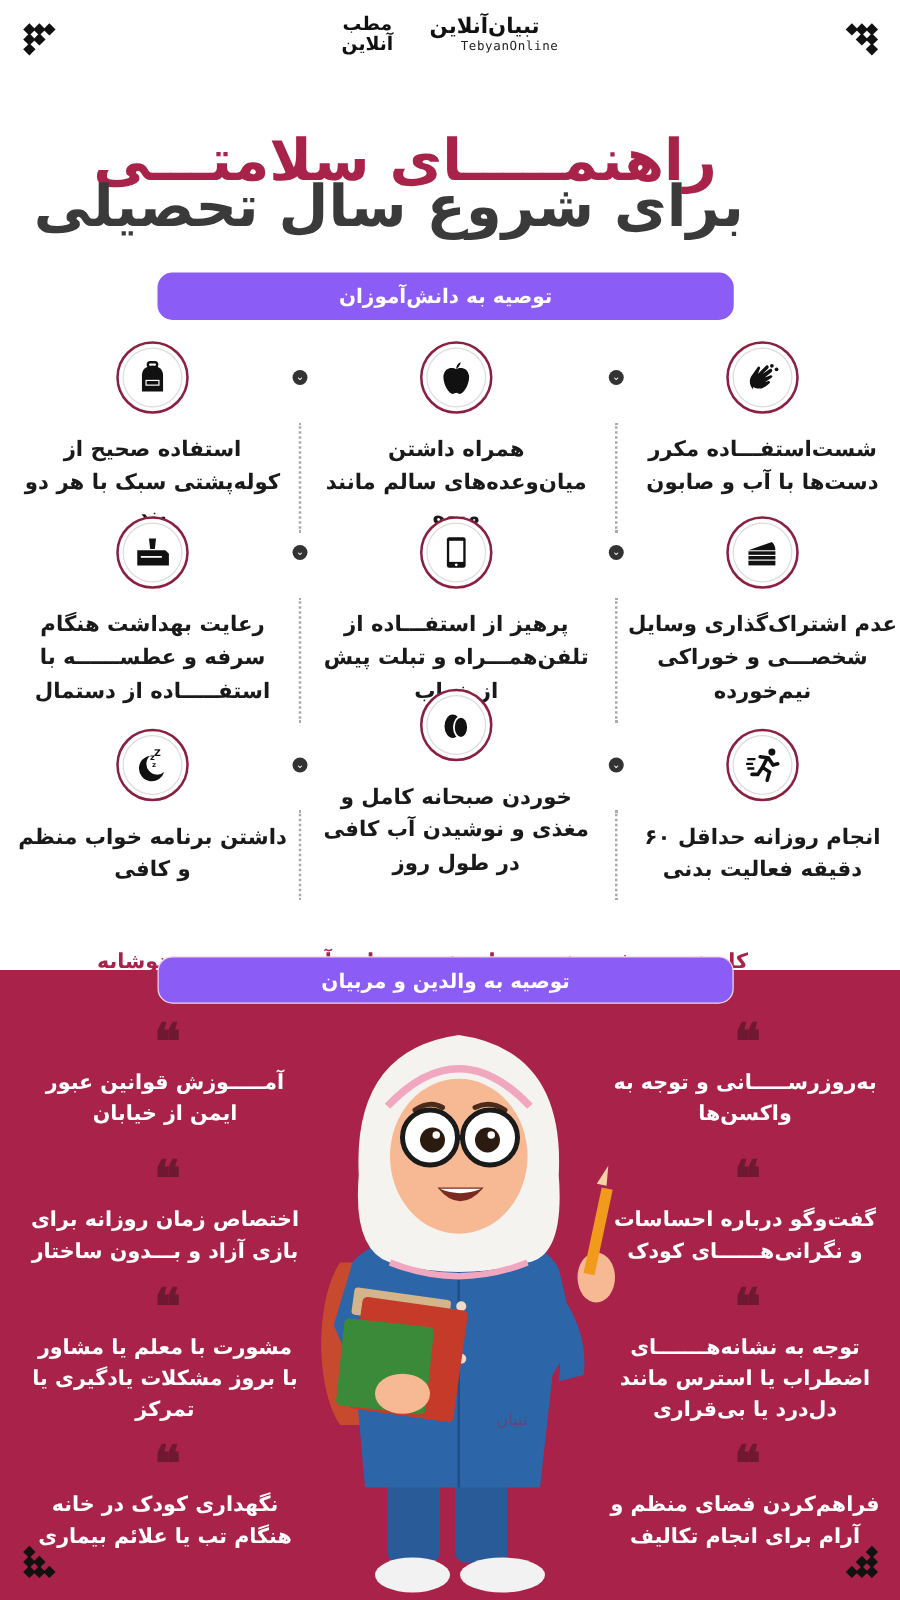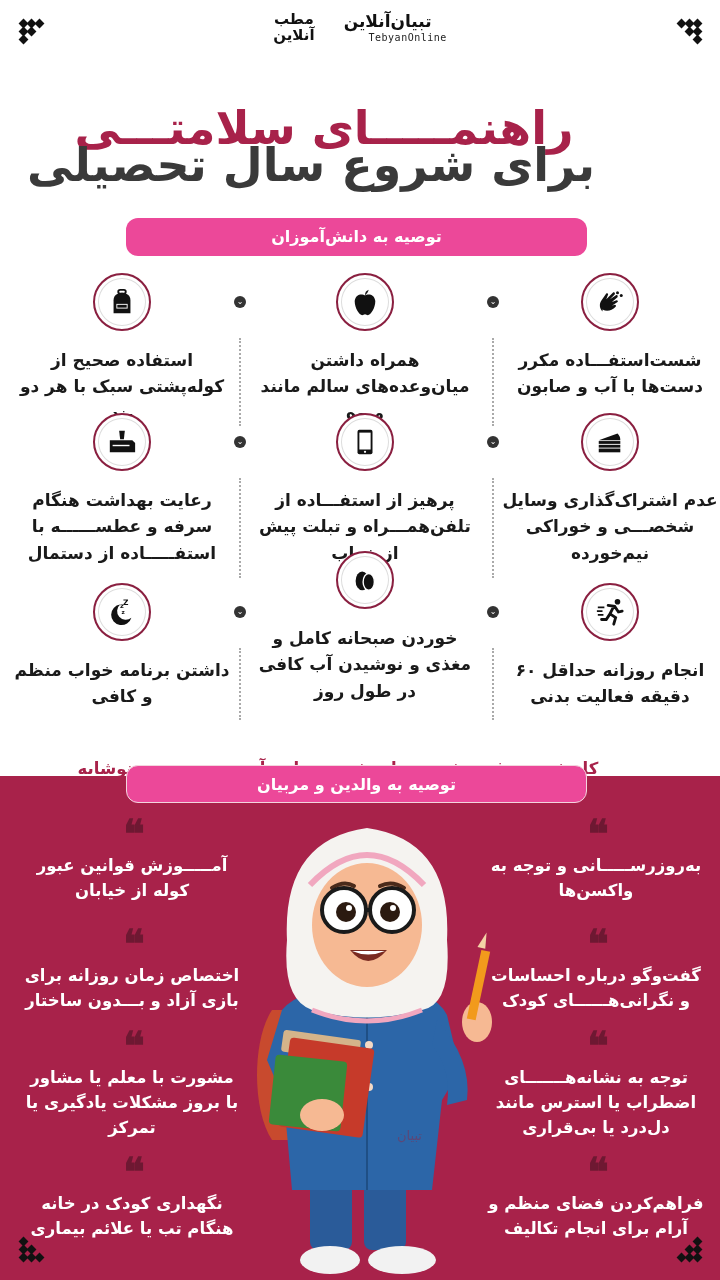--- a/index.html
+++ b/index.html
@@ -15,21 +15,21 @@
   .logos { position: absolute; top: 12px; left: 0; width: 720px; display: flex; justify-content: center; gap: 14px; direction: rtl; align-items: center; }
   .logo-tebyan { text-align: center; line-height: 1; }
   .logo-tebyan .fa { font-size: 17px; font-weight: bold; color: #111; }
   .logo-tebyan .en { font-family: "DejaVu Sans Mono", monospace; font-size: 10px; color: #222; letter-spacing: 0.5px; direction: ltr; display: block; margin-top: 3px; margin-left: 40px; }
   .logo-matab { font-size: 15px; font-weight: bold; color: #111; line-height: 1.05; text-align: center; }
 
   
   .title1 { position: absolute; top: 78px; left: 0; width: 648px; text-align: center; font-family: "DejaVu Sans", sans-serif; font-weight: bold; font-size: 46px; color: #a8224a; letter-spacing: 1px; margin-top: 23px; }
   .title2 { position: absolute; top: 138px; left: 0; width: 622px; text-align: center; font-family: "DejaVu Sans", sans-serif; font-weight: bold; font-size: 46px; color: #3a3a3a; }
 
-  .pill { position: absolute; left: 126px; width: 461px; height: 38px; border-radius: 12px; background: #ec4899; color: #fff; text-align: center; font-weight: bold; font-size: 16px; line-height: 38px; }
+  .pill { position: absolute; left: 126px; width: 461px; height: 38px; border-radius: 12px; background: #8b5cf6; color: #fff; text-align: center; font-weight: bold; font-size: 16px; line-height: 38px; }
   .pill.outline { border: 1.5px solid #f3d5de; }
 
   
   .tip { position: absolute; width: 220px; text-align: center; }
   .tip .icon-circle { width: 58px; height: 58px; margin: 0 auto; border-radius: 50%; border: 2.5px solid #8a1f40; background: #fff; box-shadow: inset 0 0 0 3px #fff, inset 0 0 0 4px #ddd; display: flex; align-items: center; justify-content: center; }
   .tip .icon-circle svg { width: 30px; height: 30px; }
   .tip .text { margin-top: 16px; font-size: 17px; font-weight: bold; color: #1a1a1a; line-height: 1.55; }
 
   .sep { position: absolute; width: 14px; }
   .sep .chev { width: 12px; height: 12px; border-radius: 50%; background: #333; color: #fff; font-size: 8px; line-height: 12px; text-align: center; margin: 0 auto; }
@@ -219,21 +219,21 @@
     <div class="quote">❝</div>
     <div class="text">توجه به نشانه‌هـــــــای اضطراب یا استرس مانند دل‌درد یا بی‌قراری</div>
   </div>
   <div class="ptip" style="right:14px;top:1158px;">
     <div class="quote">❝</div>
     <div class="text">فراهم‌کردن فضای منظم و آرام برای انجام تکالیف</div>
   </div>
 
   <div class="ptip" style="left:22px;top:820px;">
     <div class="quote">❝</div>
-    <div class="text">آمـــــوزش قوانین عبور کوله از خیابان</div>
+    <div class="text">آمـــــوزش قوانین عبور ایمن از خیابان</div>
   </div>
   <div class="ptip" style="left:22px;top:930px;">
     <div class="quote">❝</div>
     <div class="text">اختصاص زمان روزانه برای بازی آزاد و بـــدون ساختار</div>
   </div>
   <div class="ptip" style="left:22px;top:1032px;">
     <div class="quote">❝</div>
     <div class="text">مشورت با معلم یا مشاور با بروز مشکلات یادگیری یا تمرکز</div>
   </div>
   <div class="ptip" style="left:22px;top:1158px;">

